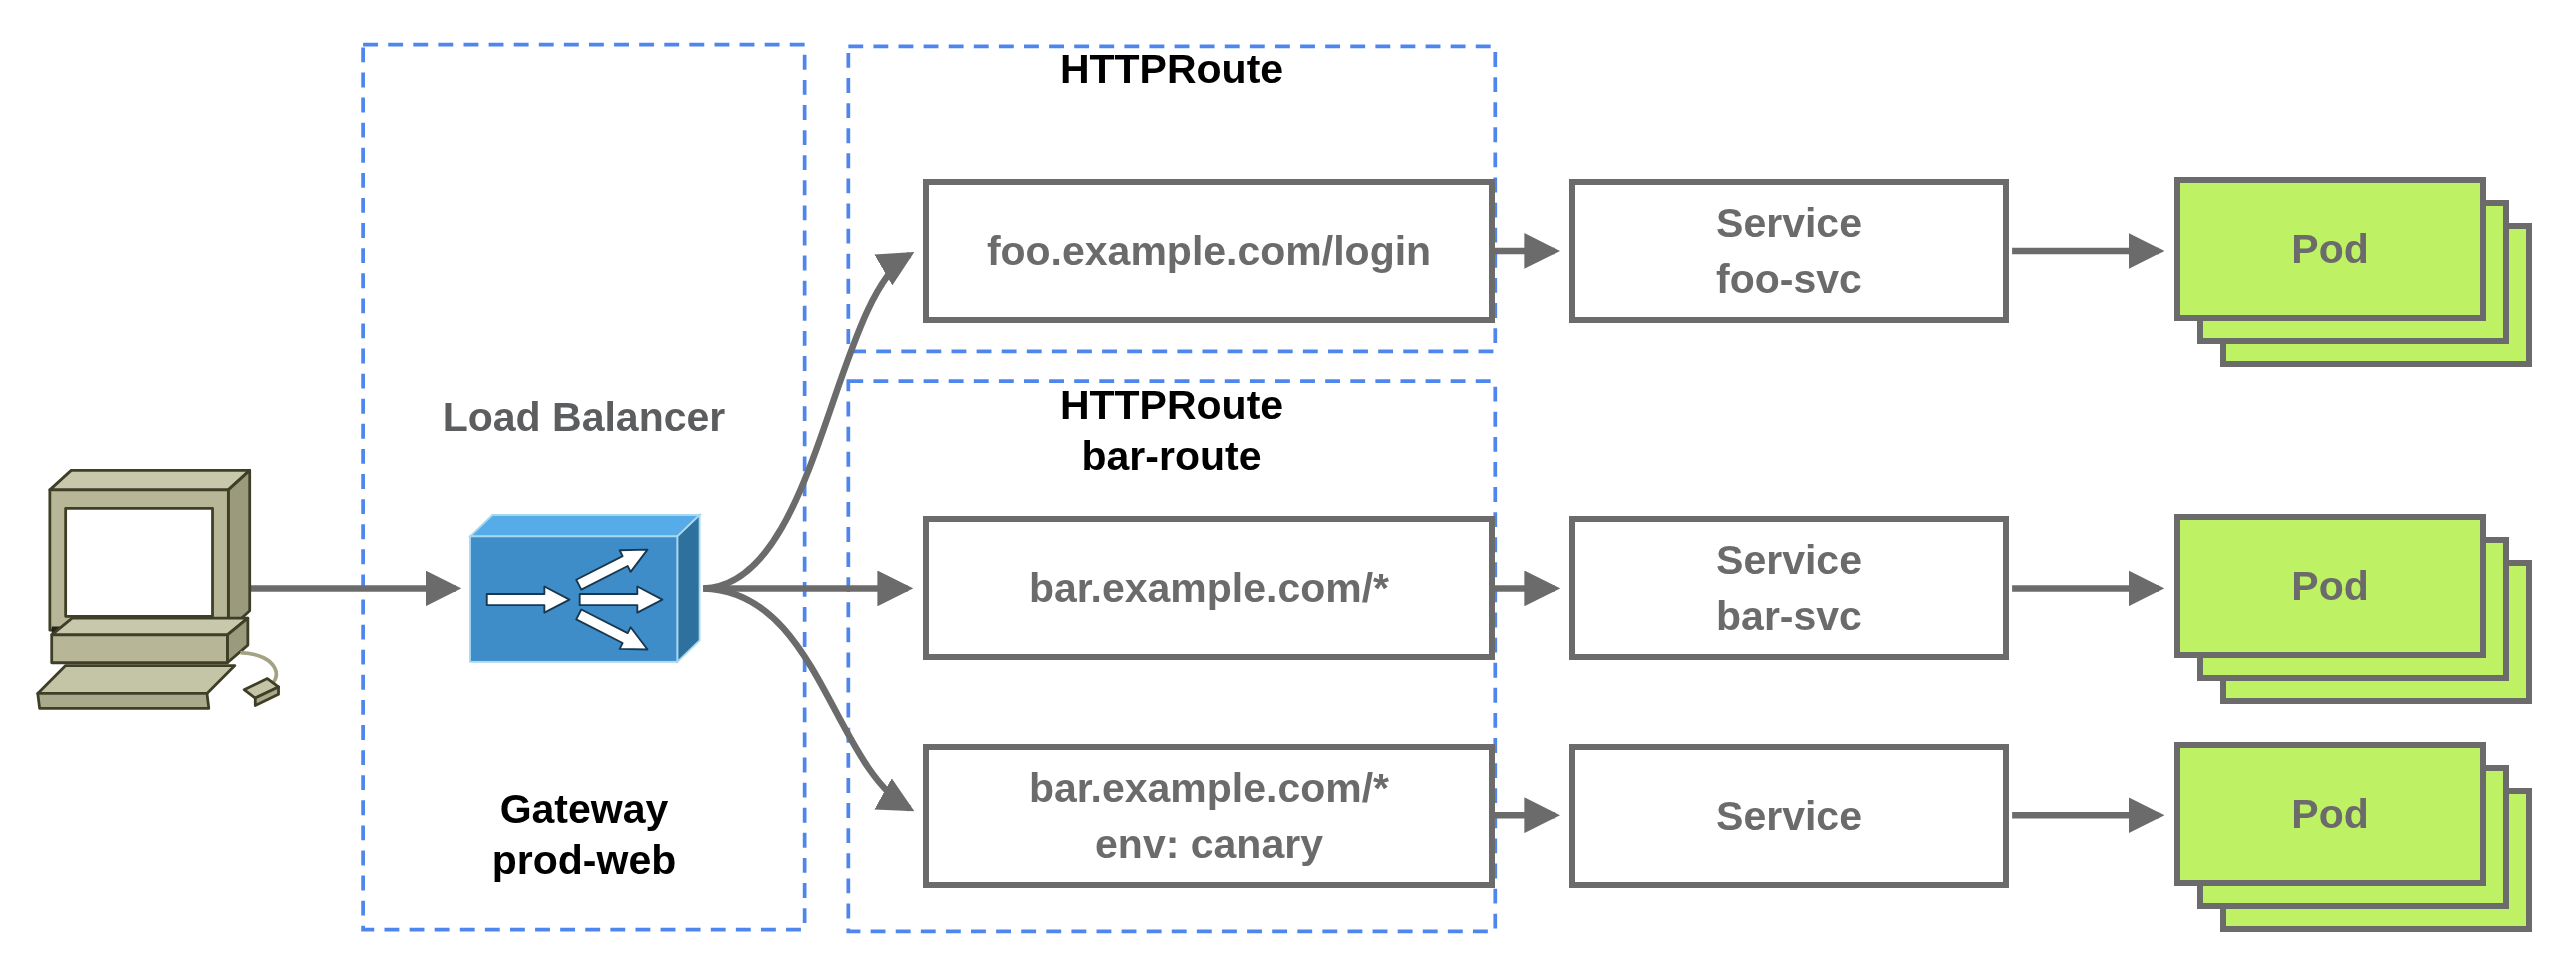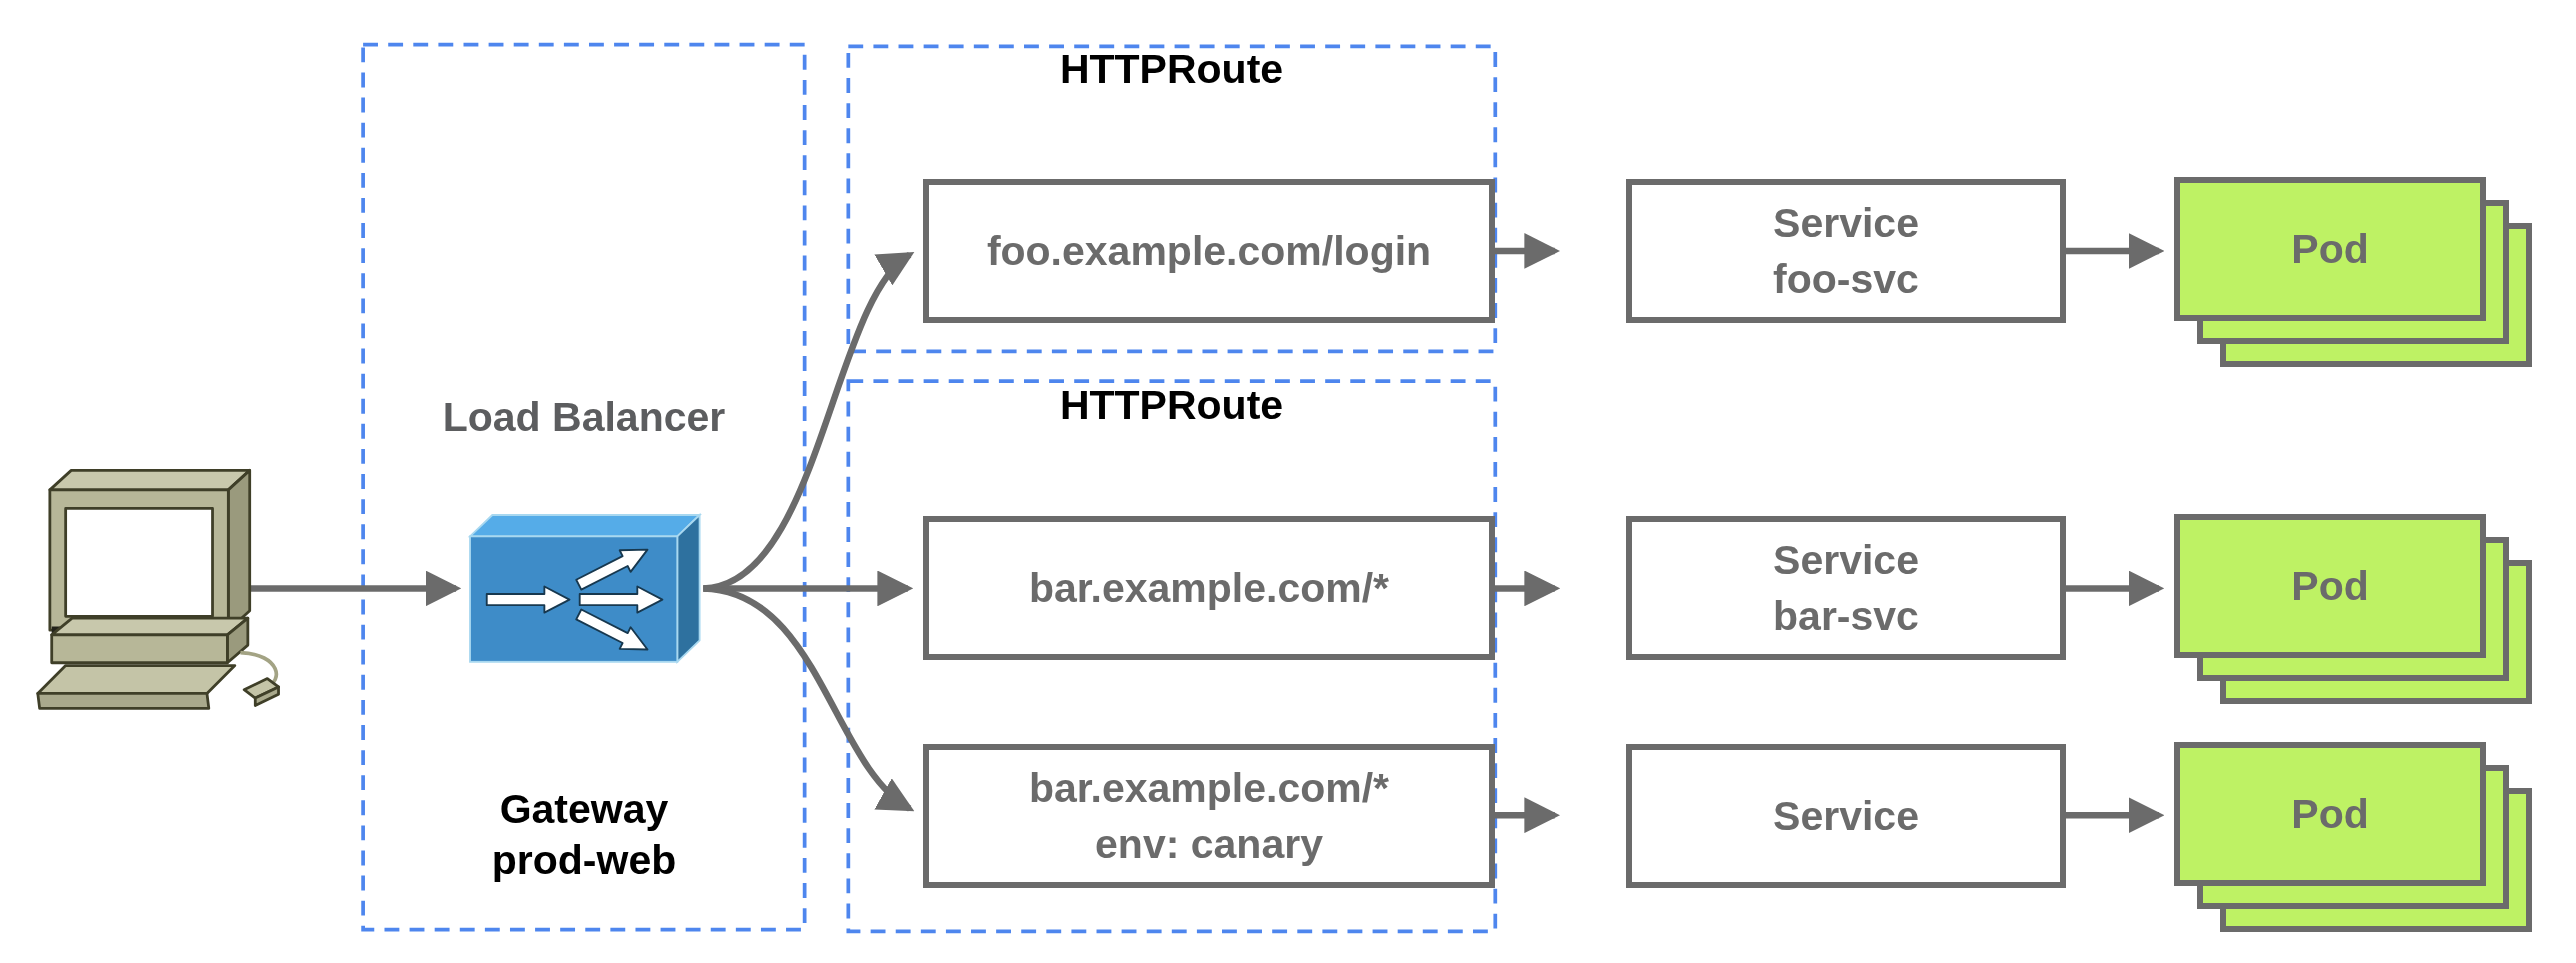--- a/index.html
+++ b/index.html
@@ -34,21 +34,21 @@
     box-sizing:border-box;
     background:#ffffff;
     border:6.5px solid #6b6b6b;
     display:flex; flex-direction:column;
     justify-content:center; align-items:center;
     font-size:41px; font-weight:700; line-height:56px;
     color:#6b6b6b; text-align:center;
     white-space:nowrap;
   }
   .route-box   { left:923px;  width:572px; height:144px; }
-  .service-box { left:1626px; width:440px; height:144px; }
+  .service-box { left:1569px; width:440px; height:144px; }
 
   .row1 { top:179px; }
   .row2 { top:516px; }
   .row3 { top:744px; }
 
   
   .pod-stack { position:absolute; width:363px; height:195px; }
   .pod-layer {
     position:absolute;
     box-sizing:border-box;
@@ -135,20 +135,21 @@
     <div>Gateway</div>
     <div>prod-web</div>
   </div>
 
   <div class="group-title" style="left:848px; top:44px; width:647px;">
     <div>HTTPRoute</div>
   </div>
 
   <div class="group-title" style="left:848px; top:380px; width:647px;">
     <div>HTTPRoute</div>
+    <div>bar-route</div>
   </div>
 
   <div class="node route-box row1">
     <div>foo.example.com/login</div>
   </div>
   <div class="node service-box row1">
     <div>Service</div>
     <div>foo-svc</div>
   </div>
   <div class="pod-stack p1">

